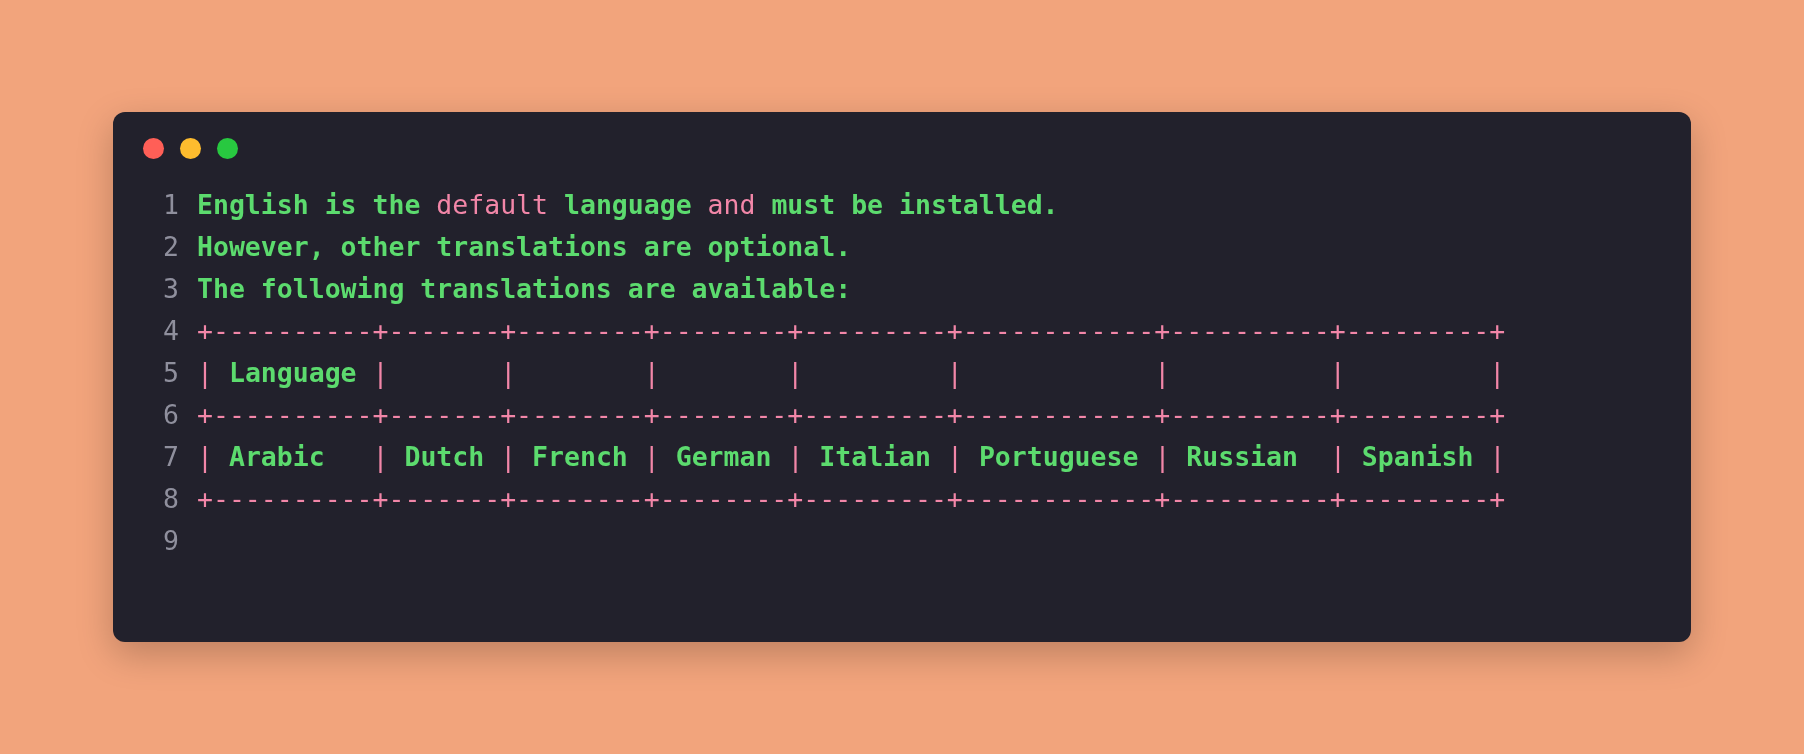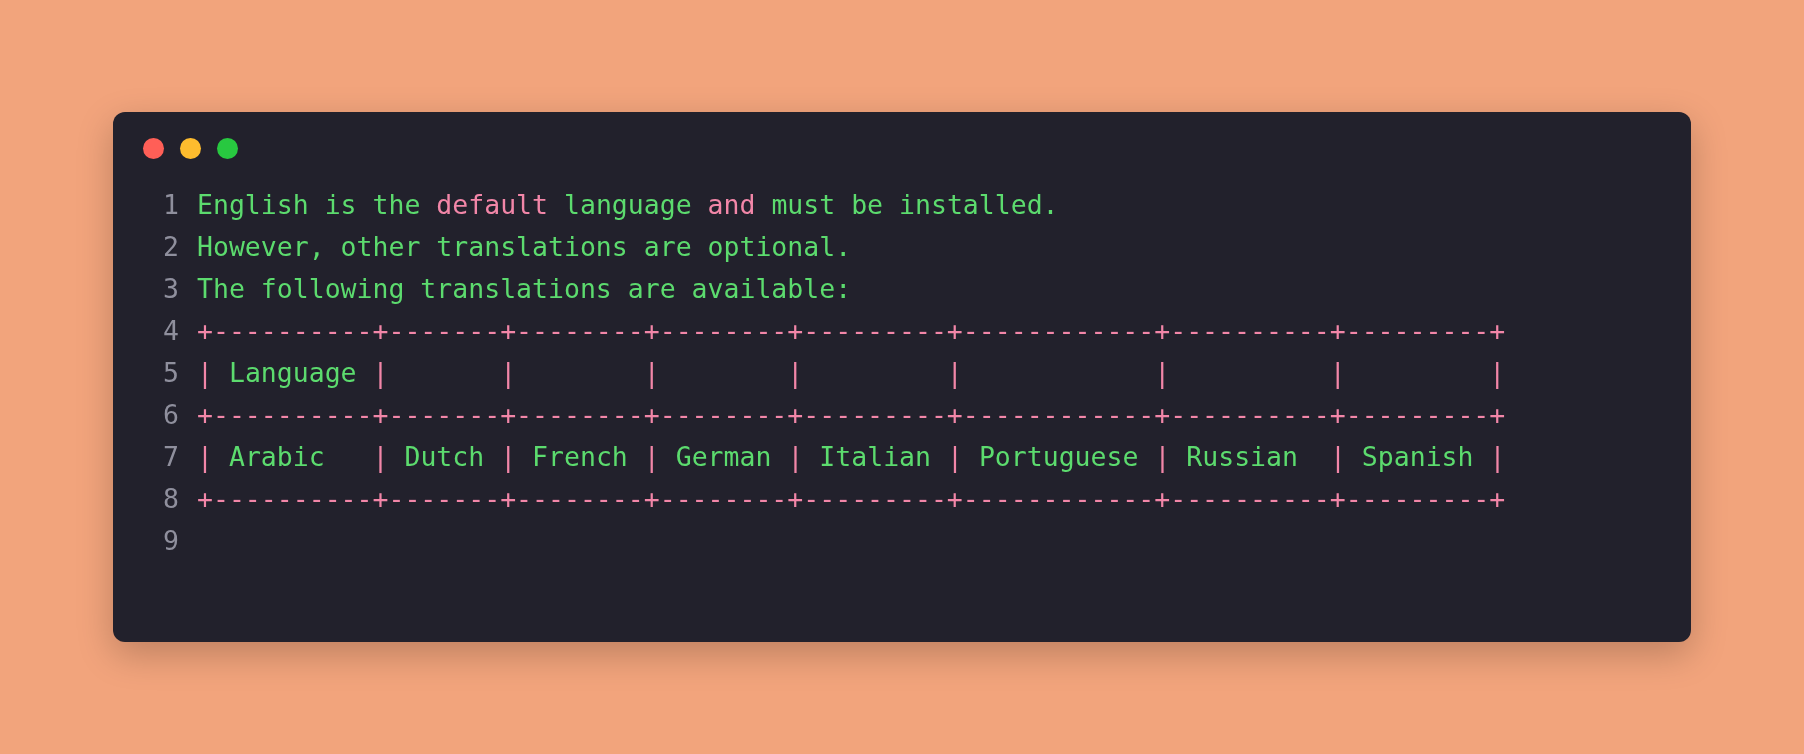--- a/index.html
+++ b/index.html
@@ -69,21 +69,21 @@
     text-align: right;
     flex: 0 0 38px;
     user-select: none;
     font-size: 26.5px;
   }
   .linetext {
     padding-left: 18px;
     white-space: pre;
     font-size: 26.5px;
   }
-  .tok-green { color: #5cdb6e; }
+  .tok-green { color: #5cdb6e; font-weight: bold; }
   .tok-pink  { color: #f286a8; }
 </style>
 </head>
 <body>
 
 <div class="stage">
   <div class="window">
 
     <div class="titlebar">
       <span class="dot dot-close"></span>

